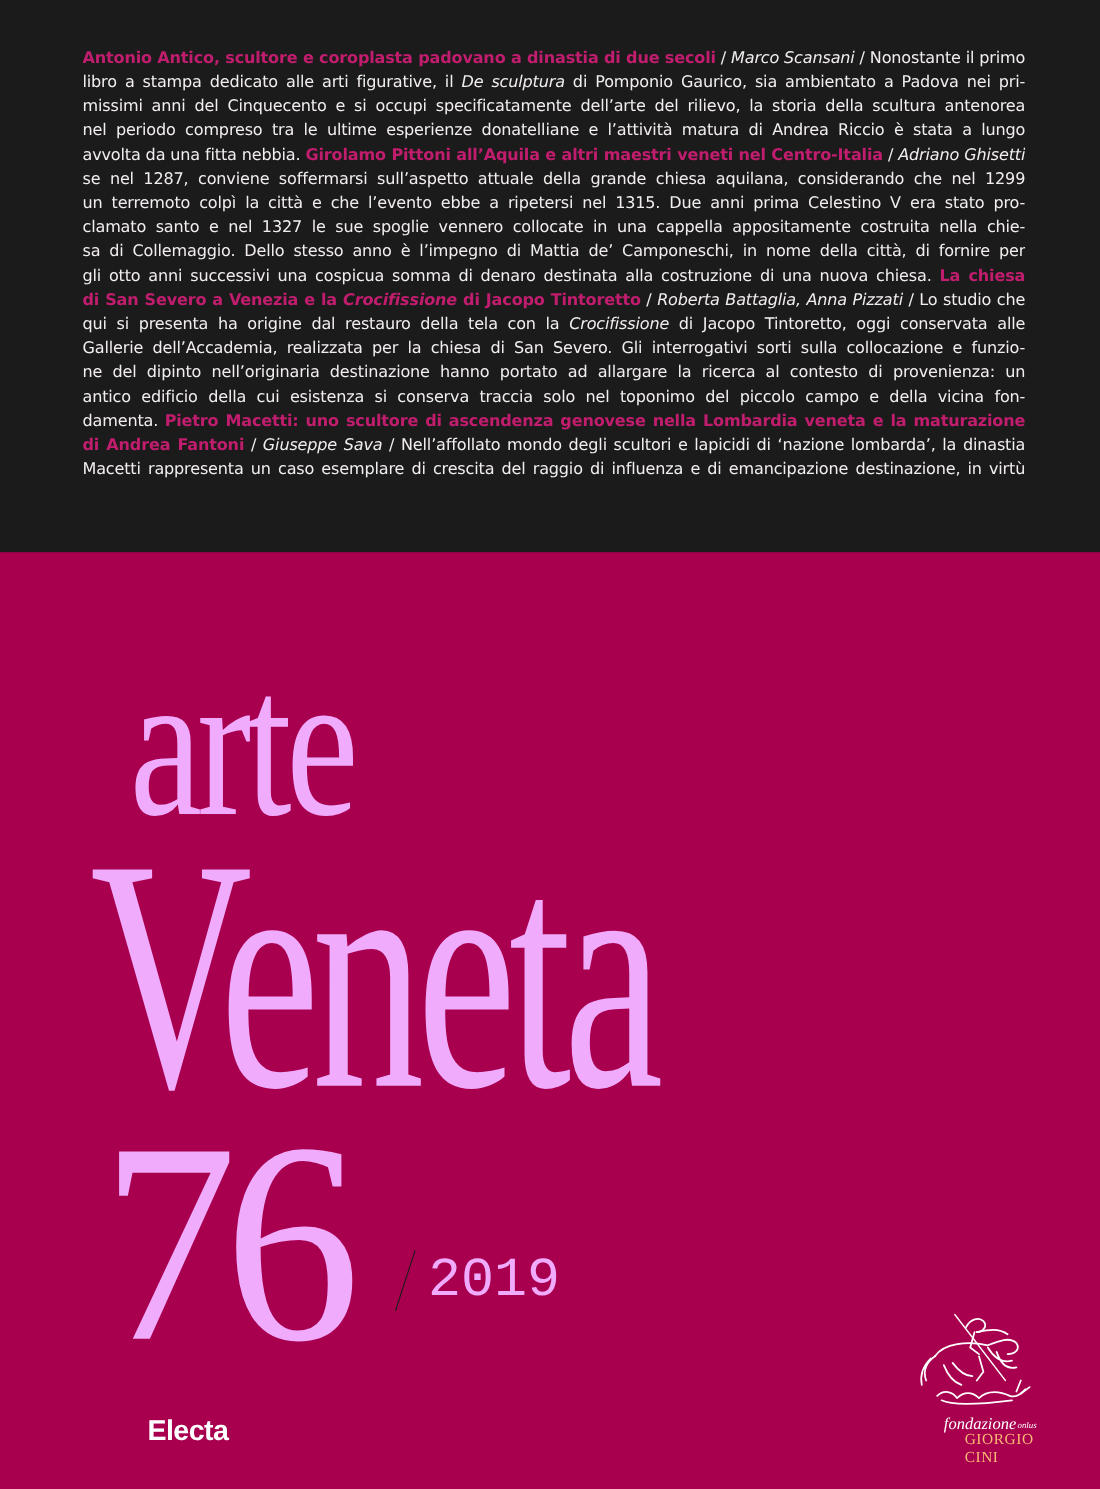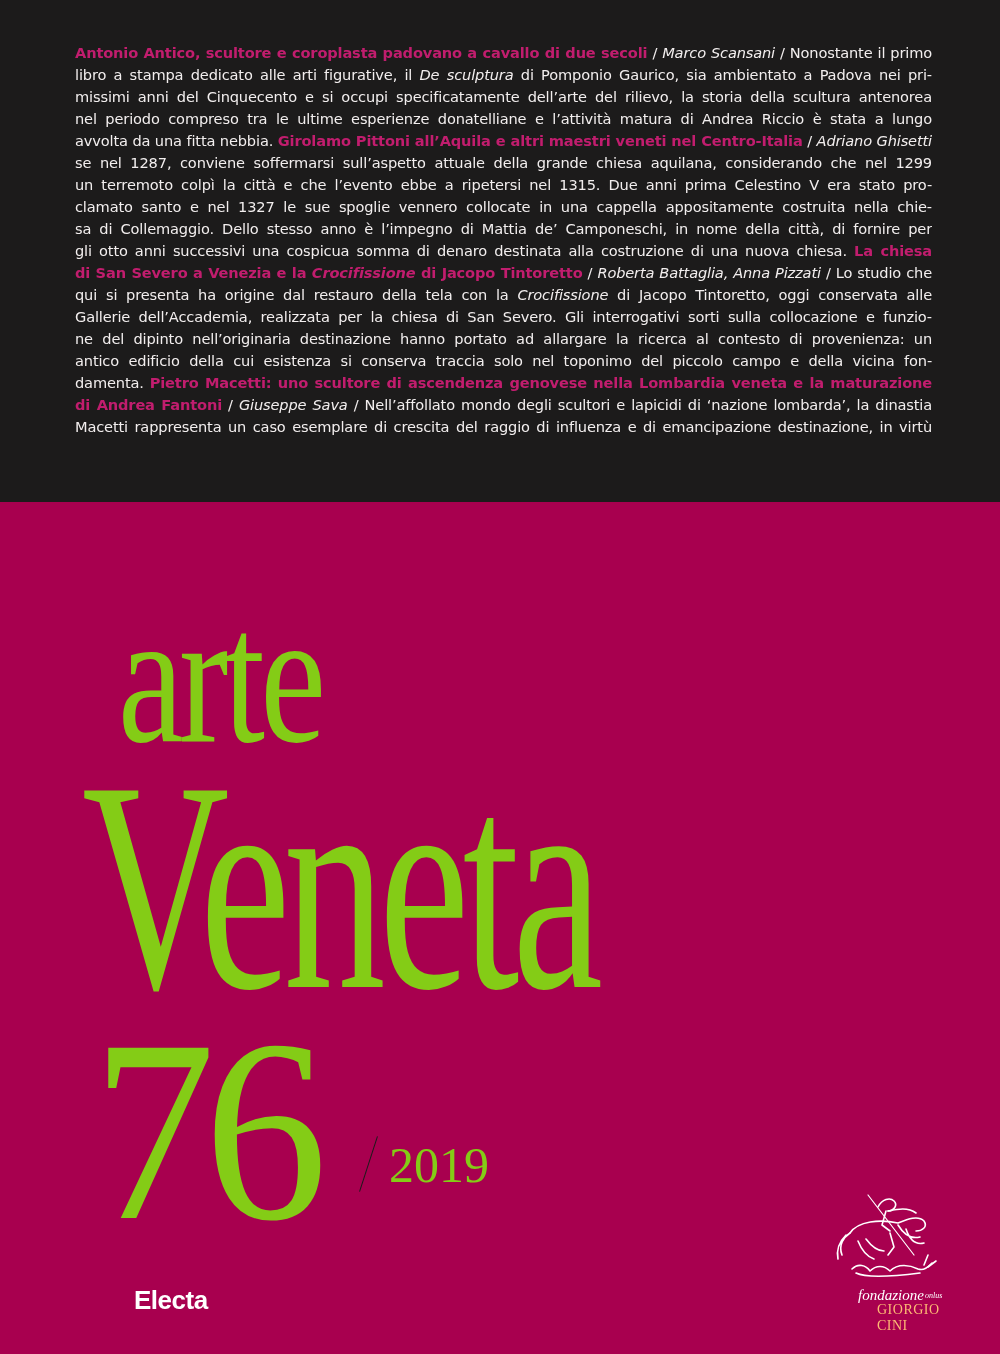--- a/index.html
+++ b/index.html
@@ -22,21 +22,21 @@
     white-space: nowrap; overflow: hidden;
     letter-spacing: -0.15px;
   }
   .seg-title { color: #c11d6e; font-weight: bold; }
   .seg-title-i { color: #c11d6e; font-weight: bold; font-style: italic; }
   .seg-author { font-style: italic; }
   .seg-i { font-style: italic; }
 
   .masthead {
     position: absolute; left: 0; top: 0; width: 1000px; height: 1354px;
-    color: #84cc16; font-family: "DejaVu Serif", serif; border-radius: 13px;
+    color: #f0abfc; font-family: "DejaVu Serif", serif; border-radius: 13px;
   }
   .word-arte {
     position: absolute; left: 118px; top: 582px;
     font-size: 190px; line-height: 1; letter-spacing: -6px;
     transform: scaleX(0.78); transform-origin: left top;
     font-family: "Liberation Serif", serif;
   }
   .word-veneta {
     position: absolute; left: 82px; top: 736px;
     font-size: 300px; line-height: 1; letter-spacing: -10px;
@@ -49,21 +49,21 @@
     font-family: "Liberation Serif", serif;
     transform: scaleX(0.95); transform-origin: left top;
   }
   .year-slash {
     position: absolute; left: 368px; top: 1135px; width: 1px; height: 58px;
     background: #1c1b1b; transform: rotate(18deg); transform-origin: center;
   }
   .year {
     position: absolute; left: 389px; top: 1140px;
     font-size: 50px; line-height: 1;
-    font-family: Liberation Serif, serif;
+    font-family: Liberation Mono, monospace;
     font-variant-numeric: oldstyle-nums;
   }
   .publisher {
     position: absolute; left: 103px; top: 1285px;
     font-family: "Liberation Sans", sans-serif; font-weight: bold;
     font-size: 26px; letter-spacing: -0.5px; color: #ffffff; margin-left: 31px;
   }
   .foundation-logo {
     position: absolute; left: 828px; top: 1185px; width: 120px; height: 140px;
   }
@@ -82,21 +82,21 @@
     position: absolute; left: 20px; top: 117px;
     font-family: "Liberation Serif", serif;
     font-size: 14px; letter-spacing: 0.5px; color: #fdba74; margin-left: 29px;
   }
 </style>
 </head>
 <body>
 
 <div class="dark-band">
   <div class="abstracts" id="abstracts">
-      <div class="line"><span class="seg-title">Antonio Antico, scultore e coroplasta padovano a cavallo di due secoli</span><span> / </span><span class="seg-author">Marco Scansani</span><span> / Nonostante il primo</span></div>
+      <div class="line"><span class="seg-title">Antonio Antico, scultore e coroplasta padovano a dinastia di due secoli</span><span> / </span><span class="seg-author">Marco Scansani</span><span> / Nonostante il primo</span></div>
       <div class="line"><span>libro a stampa dedicato alle arti figurative, il </span><span class="seg-i">De sculptura</span><span> di Pomponio Gaurico, sia ambientato a Padova nei pri-</span></div>
       <div class="line"><span>missimi anni del Cinquecento e si occupi specificatamente dell’arte del rilievo, la storia della scultura antenorea</span></div>
       <div class="line"><span>nel periodo compreso tra le ultime esperienze donatelliane e l’attività matura di Andrea Riccio è stata a lungo</span></div>
       <div class="line"><span>avvolta da una fitta nebbia. </span><span class="seg-title">Girolamo Pittoni all’Aquila e altri maestri veneti nel Centro-Italia</span><span> / </span><span class="seg-author">Adriano Ghisetti</span></div>
       <div class="line"><span>se nel 1287, conviene soffermarsi sull’aspetto attuale della grande chiesa aquilana, considerando che nel 1299</span></div>
       <div class="line"><span>un terremoto colpì la città e che l’evento ebbe a ripetersi nel 1315. Due anni prima Celestino V era stato pro-</span></div>
       <div class="line"><span>clamato santo e nel 1327 le sue spoglie vennero collocate in una cappella appositamente costruita nella chie-</span></div>
       <div class="line"><span>sa di Collemaggio. Dello stesso anno è l’impegno di Mattia de’ Camponeschi, in nome della città, di fornire per</span></div>
       <div class="line"><span>gli otto anni successivi una cospicua somma di denaro destinata alla costruzione di una nuova chiesa. </span><span class="seg-title">La chiesa</span></div>
       <div class="line"><span class="seg-title">di San Severo a Venezia e la </span><span class="seg-title-i">Crocifissione</span><span class="seg-title"> di Jacopo Tintoretto</span><span> / </span><span class="seg-author">Roberta Battaglia, Anna Pizzati</span><span> / Lo studio che</span></div>

